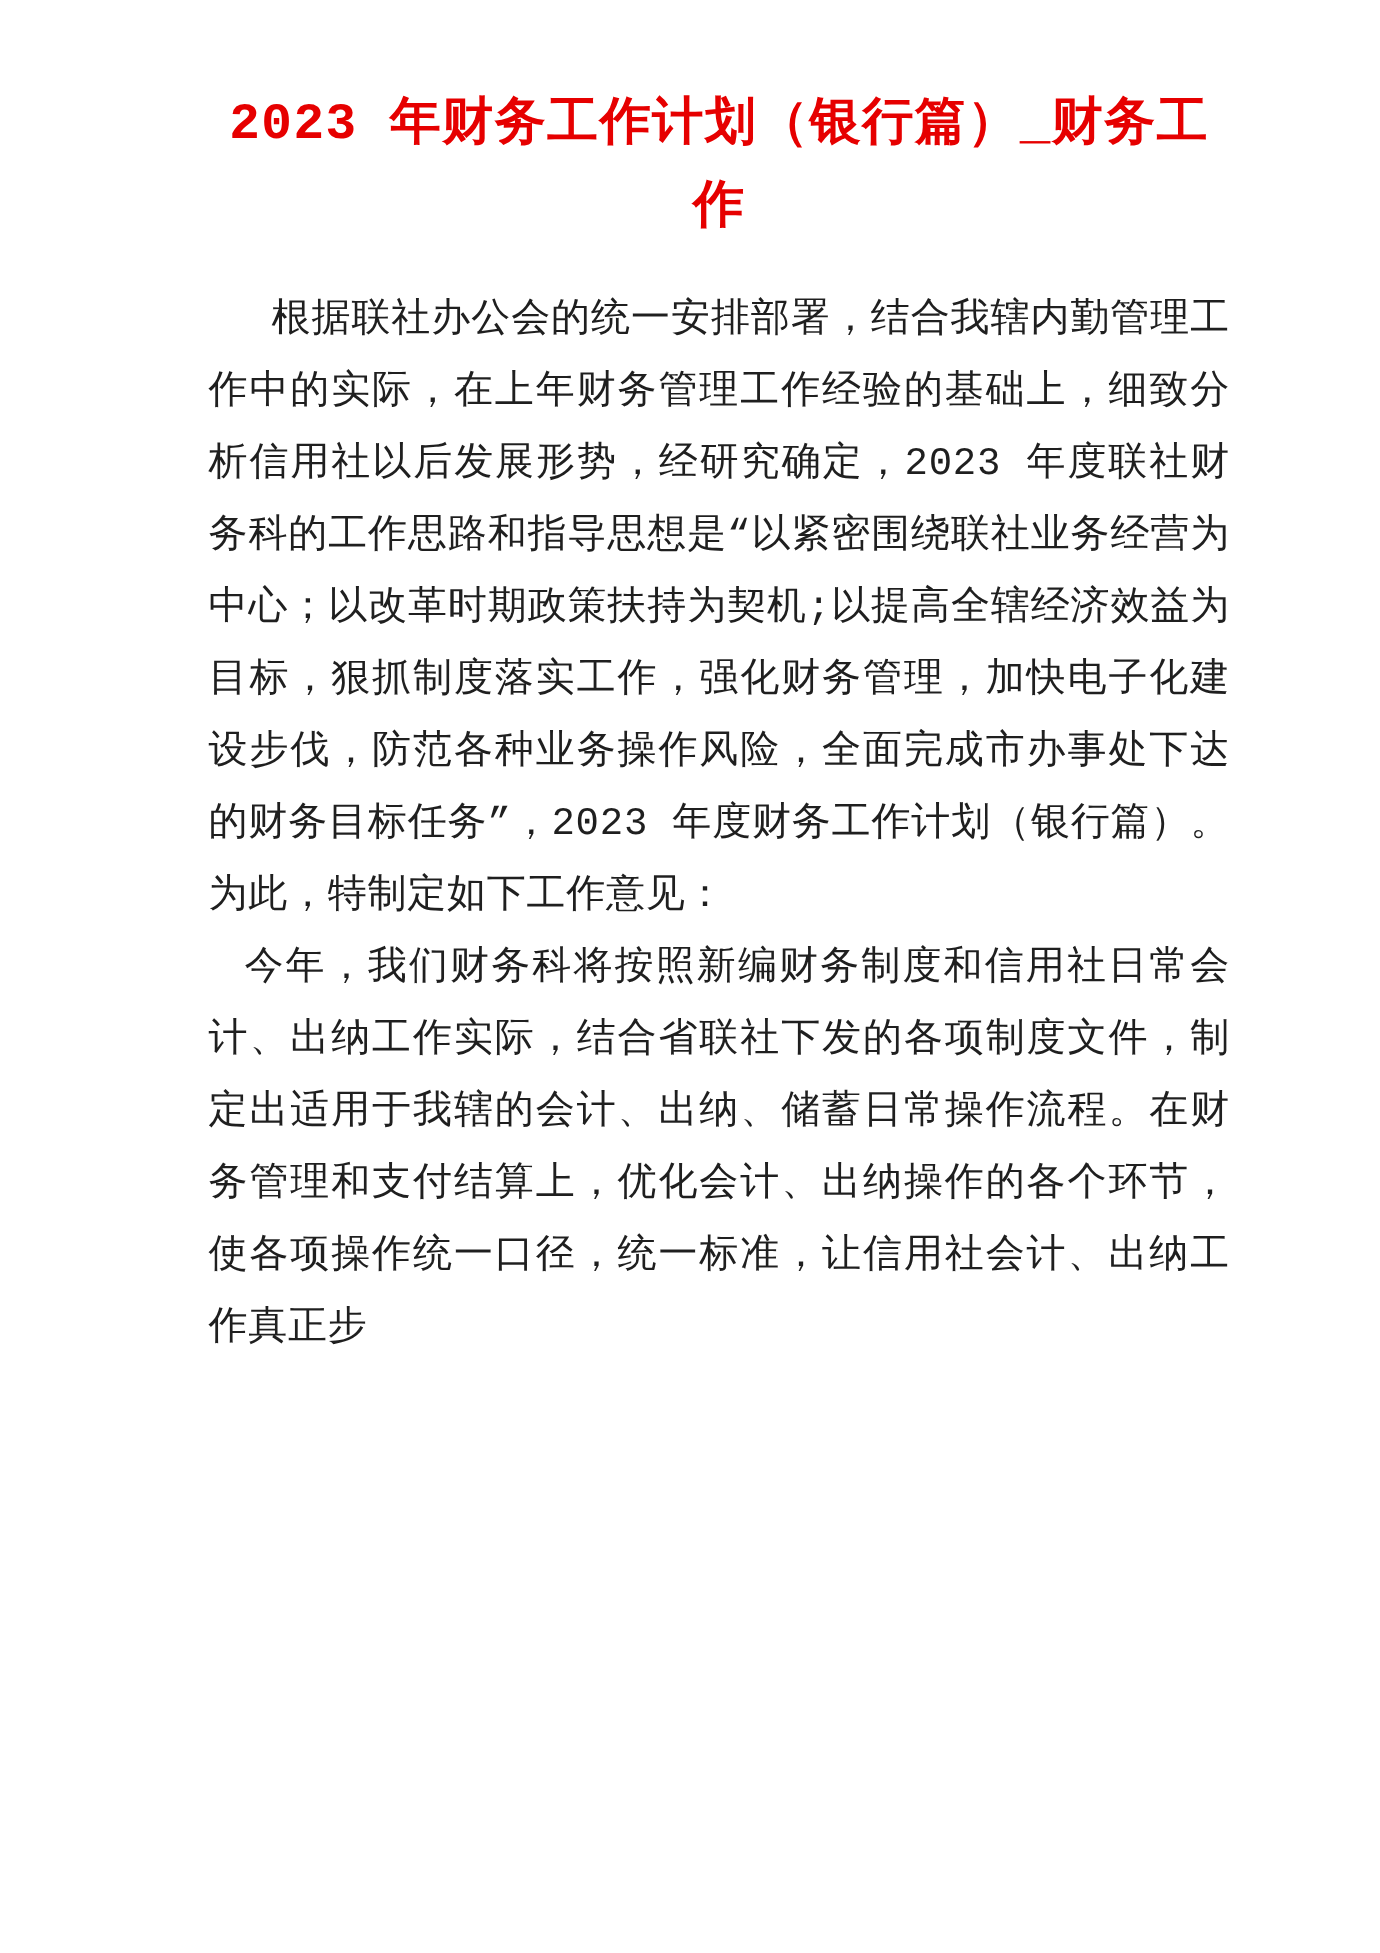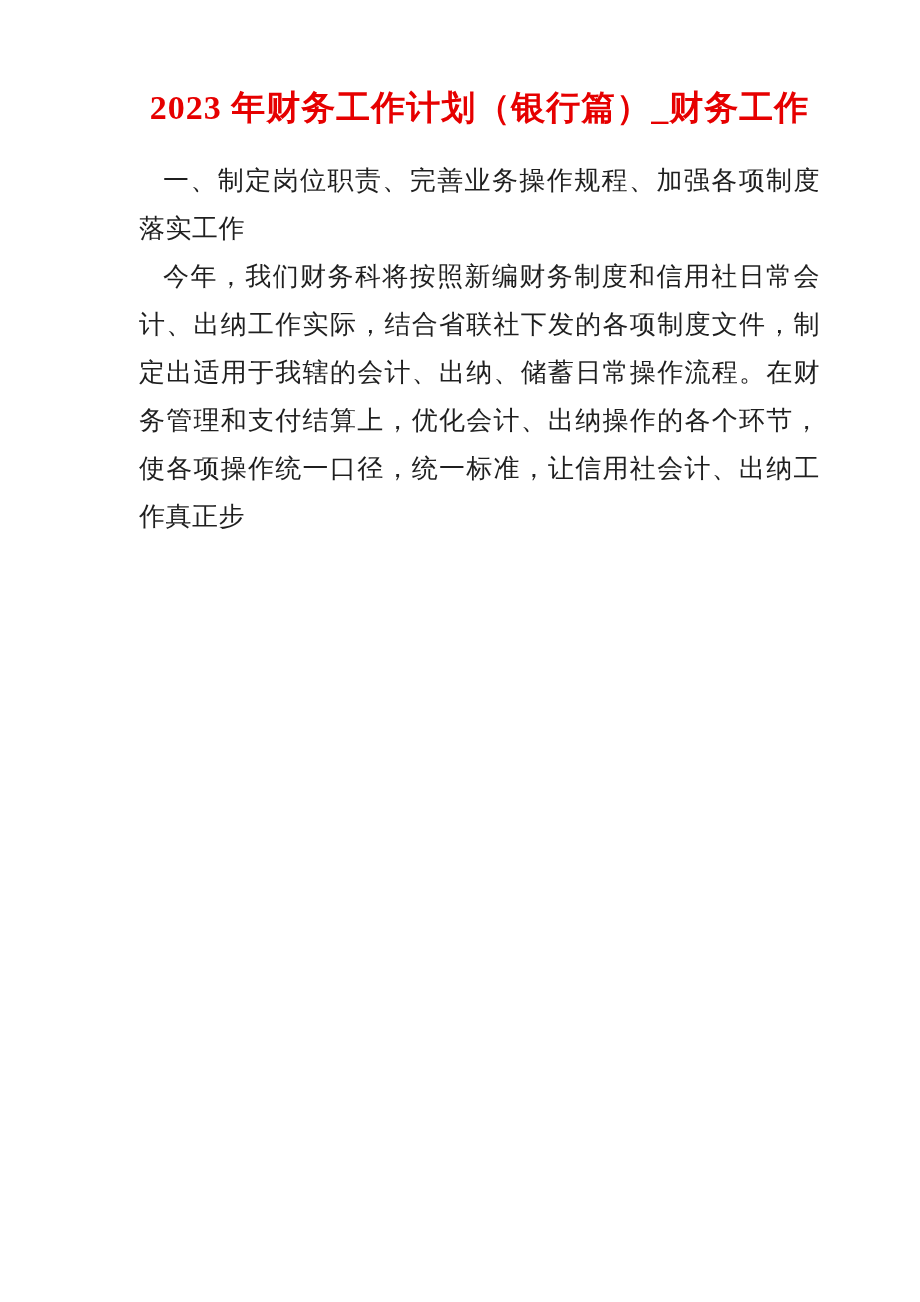--- a/index.html
+++ b/index.html
@@ -6,23 +6,23 @@
     margin: 0;
     padding: 0;
     background: #ffffff;
   }
   .page {
     position: relative;
     width: 920px;
     height: 1302px;
     box-sizing: border-box;
     background: #ffffff;
-    padding: 80px 100px 0 139px;
+    padding: 57px 100px 0 139px;
     overflow: hidden;
-    font-family: Liberation Serif, serif;
+    font-family: Liberation Mono, monospace;
   }
   .doc-title {
     margin: 0 0 22px 0;
     font-size: 34px;
     line-height: 55px;
     font-weight: bold;
     color: #e60000;
     text-align: center;
     letter-spacing: 1px;
   }
@@ -46,19 +46,19 @@
 </head>
 <body>
 
 <div class="page">
   <h1 class="doc-title">
     <span class="title-line">2023 年财务工作计划（银行篇）_财务工作</span>
   </h1>
 
   <div class="doc-body">
 
+    <p class="para indent-lg">根据联社办公会的统一安排部署，结合我辖内勤管理工作中的实际，在上年财务管理工作经验的基础上，细致分析信用社以后发展形势，经研究确定，2023 年度联社财务科的工作思路和指导思想是“以紧密围绕联社业务经营为中心；以改革时期政策扶持为契机;以提高全辖经济效益为目标，狠抓制度落实工作，强化财务管理，加快电子化建设步伐，防范各种业务操作风险，全面完成市办事处下达的财务目标任务”，2023 年度财务工作计划（银行篇）。为此，特制定如下工作意见：</p>
 
-    <p class="para indent-sm">一、制定岗位职责、完善业务操作规程、加强各项制度落实工作</p>
 
 
     <p class="para indent-sm">今年，我们财务科将按照新编财务制度和信用社日常会计、出纳工作实际，结合省联社下发的各项制度文件，制定出适用于我辖的会计、出纳、储蓄日常操作流程。在财务管理和支付结算上，优化会计、出纳操作的各个环节，使各项操作统一口径，统一标准，让信用社会计、出纳工作真正步</p>
   </div>
 </div>
 
 </body></html>

